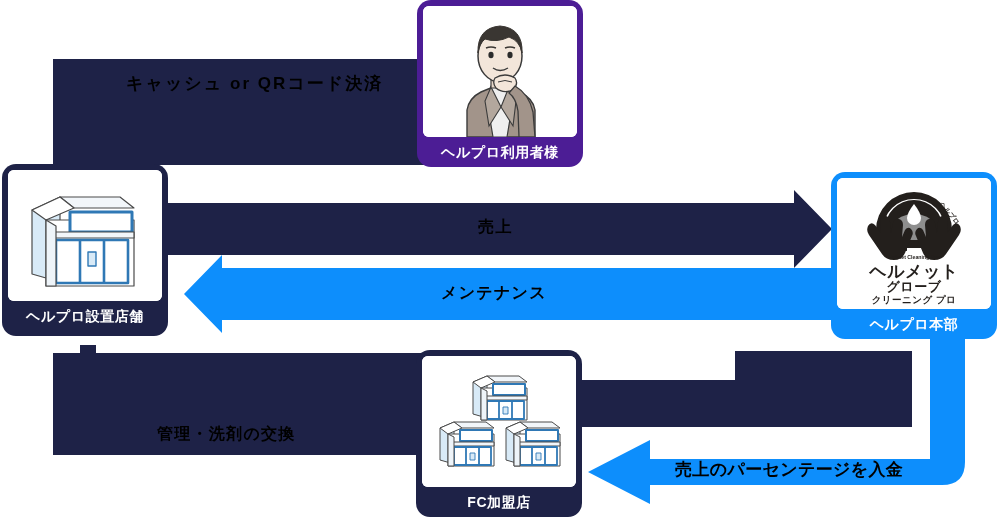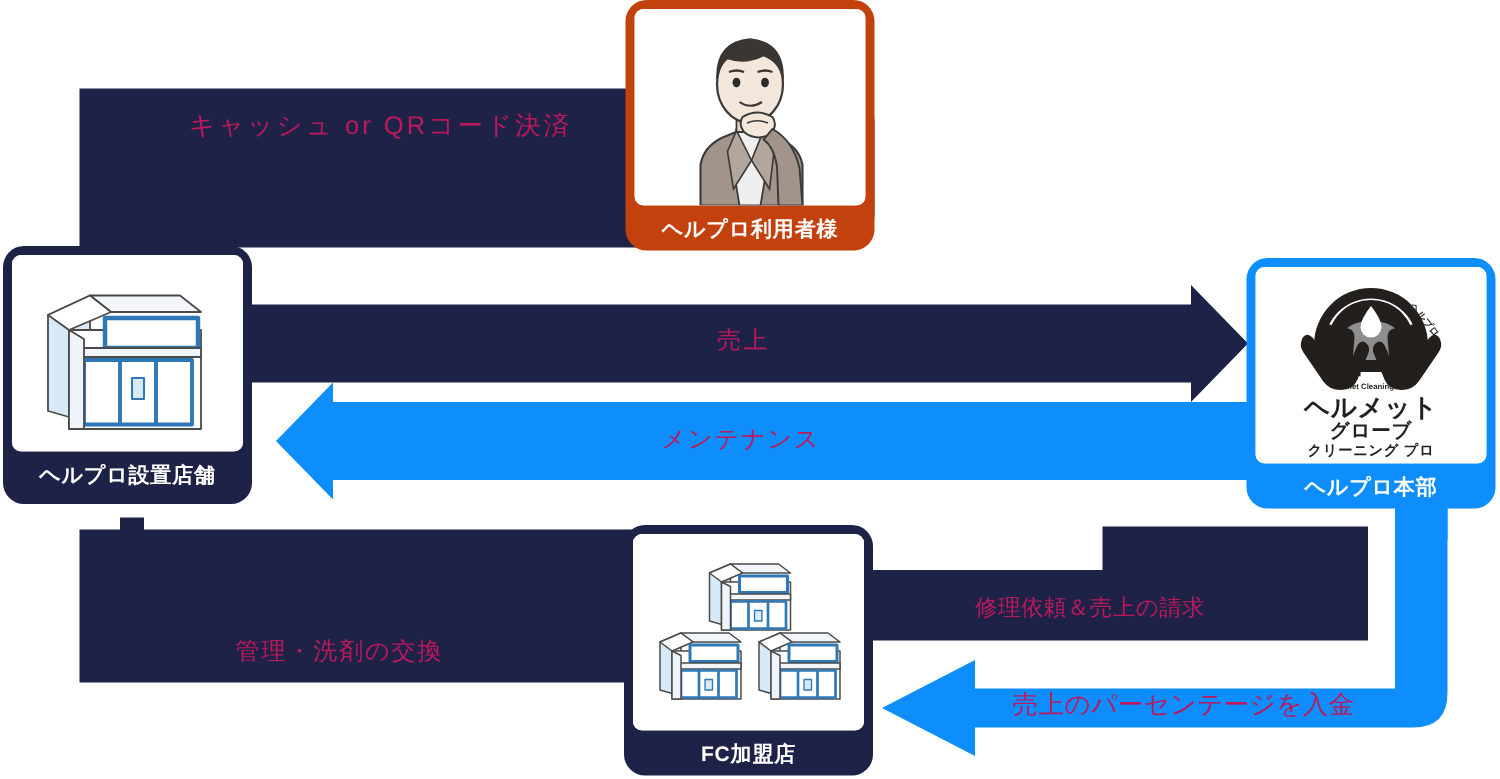--- a/index.html
+++ b/index.html
@@ -22,22 +22,22 @@
     position: absolute;
     left: 0;
     top: 0;
     width: 1000px;
     height: 519px;
   }
 
   
   .band-label {
     position: absolute;
-    color: #be185d;
-    font-weight: normal;
+    color: #000000;
+    font-weight: bold;
     white-space: nowrap;
     letter-spacing: 0.06em;
     z-index: 4;
     pointer-events: none;
   }
   .band-label.lbl-payment   { left: 126px; top: 72px;  font-size: 17px; letter-spacing: 0.12em;}
   .band-label.lbl-sales     { left: 478px; top: 217px; font-size: 16px; letter-spacing: 0.10em;}
   .band-label.lbl-maint     { left: 441px; top: 283px; font-size: 16px; letter-spacing: 0.08em; text-align: right;}
   .band-label.lbl-manage    { left: 157px; top: 424px; font-size: 16px; letter-spacing: 0.08em;}
   .band-label.lbl-repair    { left: 650px; top: 396px; font-size: 15px; letter-spacing: 0.02em;}
@@ -105,24 +105,23 @@
 
     <path fill="#0d8efc" d="M930,339 L965,339 L965,462 Q965,485 942,485 L650,485 L650,504 L588,472 L650,440 L650,459 L930,459 Z"></path>
 
     <rect x="930" y="320" width="35" height="40" fill="#0d8efc"></rect>
   </svg>
 
   <div class="band-label lbl-payment">キャッシュ or QRコード決済</div>
   <div class="band-label lbl-sales">売上</div>
   <div class="band-label lbl-maint">メンテナンス</div>
   <div class="band-label lbl-manage">管理・洗剤の交換</div>
-  <div class="band-label lbl-repair">修理依頼＆売上の請求</div>
   <div class="band-label lbl-percent">売上のパーセンテージを入金</div>
 
-  <div class="card" id="card-user" style="background:#c2410c;">
+  <div class="card" id="card-user" style="background:#4c1d95;">
     <div class="thumb">
       <svg viewBox="0 0 154 131" preserveAspectRatio="xMidYMid meet">
         <rect x="0" y="0" width="154" height="131" fill="#ffffff"></rect>
 
         <path d="M44,131 L44,104 Q46,92 58,86 L70,81 L84,81 L96,86 Q110,92 112,104 L112,131 Z" fill="#a2948a" stroke="#3b3b3b" stroke-width="1.4"></path>
 
         <path d="M68,80 L86,80 L90,95 L84,131 L70,131 L64,95 Z" fill="#efefef" stroke="#3b3b3b" stroke-width="1.2"></path>
 
         <path d="M68,81 L78,101 L66,120 L62,95 Z" fill="#b3a79d" stroke="#3b3b3b" stroke-width="1.1"></path>
         <path d="M86,81 L78,101 L90,120 L93,95 Z" fill="#b3a79d" stroke="#3b3b3b" stroke-width="1.1"></path>

